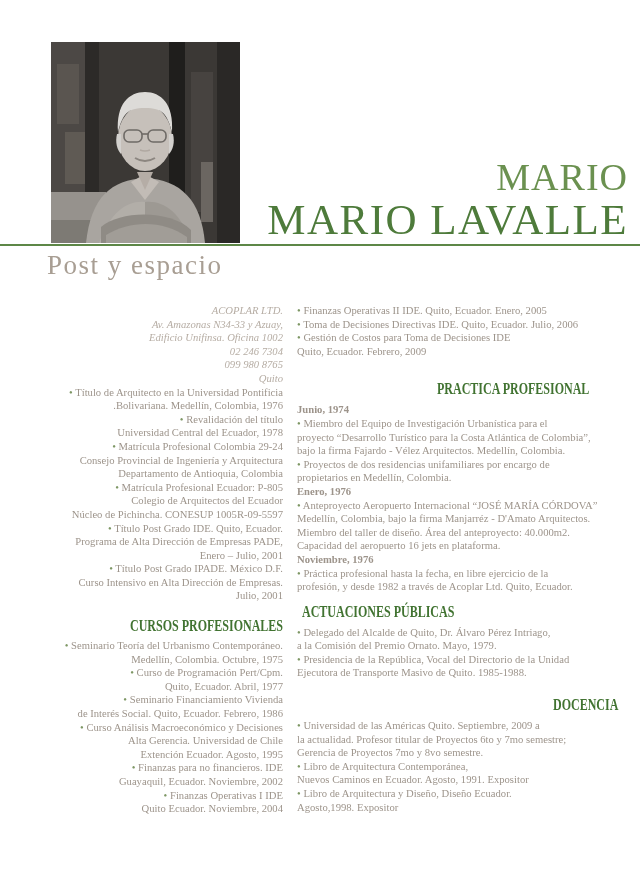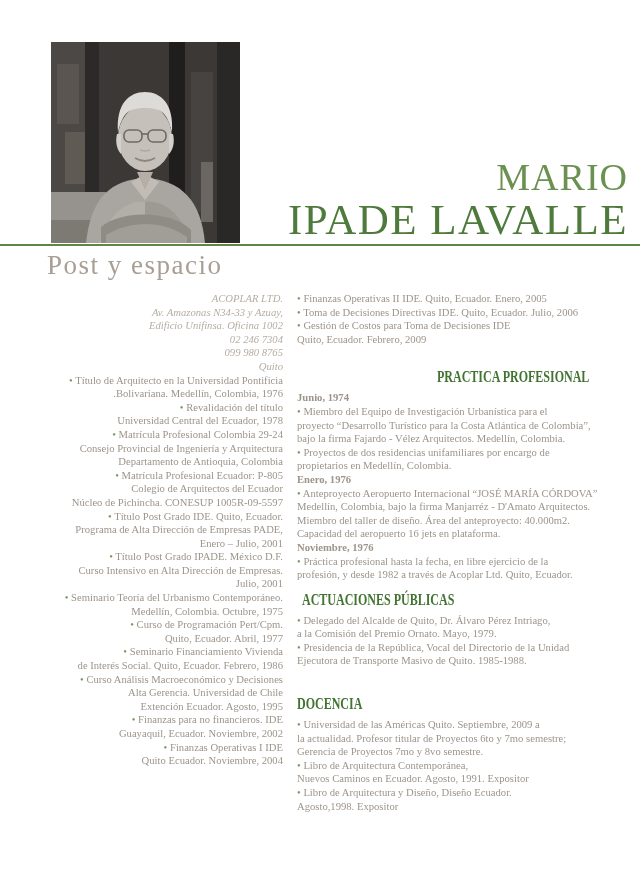--- a/index.html
+++ b/index.html
@@ -11,21 +11,21 @@
 
   .nameblock{position:absolute;right:12px;top:157px;text-align:right;line-height:1;}
   .first-name{font-size:38px;color:#6b9150;letter-spacing:1px;line-height:40px;}
   .last-name{font-size:43px;color:#4e7b3b;letter-spacing:1.5px;line-height:45px;}
 
   .rule{position:absolute;left:0;top:244px;width:640px;height:2px;background:#5d8747;}
 
   .tagline{position:absolute;left:47px;top:250px;font-size:27px;color:#a89e93;
            letter-spacing:1.5px;}
 
-  .content{position:absolute;top:292px;left:30px;display:flex;}
+  .content{position:absolute;top:304px;left:30px;display:flex;}
   .col{}
   .col.left{width:253px;text-align:right;}
   .col.right{width:343px;margin-left:14px;text-align:left;}
 
   .line{font-size:11.2px;line-height:13.6px;color:#9d948b;white-space:nowrap;
         transform:scaleX(0.95);}
   .col.left .line{transform-origin:right center;}
   .col.right .line{transform-origin:left center;}
   .line .bullet{color:#7e9765;}
   .line.date{font-weight:bold;}
@@ -35,21 +35,21 @@
   .heading-row{line-height:18px;}
   .heading{display:inline-block;font-size:16px;font-weight:bold;color:#417331;
            transform:scaleX(0.75);white-space:nowrap;}
   .col.left .heading{transform-origin:right center;}
   .col.right .heading{transform-origin:left center;}
 
   .hr-left1{margin-top:2px;margin-bottom:4px;}
   .hr-left2{margin-top:14px;margin-bottom:4px;}
   .sec1{margin-top:22px;margin-bottom:5px;text-align:right;}
   .sec2{margin-top:9px;margin-bottom:5px;padding-left:5px;}
-  .sec3{margin-top:27px;margin-bottom:5px;}
+  .sec3{margin-top:16px;margin-bottom:5px;text-align:right;}
   .sec4{margin-top:9px;margin-bottom:5px;}
 </style>
 </head>
 <body>
 
 <div class="page">
 
   <div class="photo">
     <svg viewBox="0 0 189 201" preserveAspectRatio="none">
       <rect x="0" y="0" width="189" height="201" fill="#3b3835"></rect>
@@ -83,21 +83,21 @@
       <rect x="97" y="88" width="18" height="12" rx="5" fill="none" stroke="#6e6a66" stroke-width="1.6"></rect>
       <line x1="91" y1="92" x2="97" y2="92" stroke="#6e6a66" stroke-width="1.6"></line>
 
       <path d="M84 116 Q94 122 104 116" fill="none" stroke="#8c8680" stroke-width="2"></path>
       <path d="M89 108 Q94 110 99 108" fill="none" stroke="#b0a8a1" stroke-width="1.5"></path>
     </svg>
   </div>
 
   <div class="nameblock">
     <div class="first-name">MARIO</div>
-    <div class="last-name">IPADE LAVALLE</div>
+    <div class="last-name">MARIO LAVALLE</div>
   </div>
 
   <div class="rule"></div>
 
   <div class="tagline">Post y espacio</div>
 
   <div class="content">
 
     <div class="col left">
       <div class="address">
@@ -121,20 +121,23 @@
           <div class="line">Colegio de Arquitectos del Ecuador</div>
           <div class="line">Núcleo de Pichincha. CONESUP 1005R-09-5597</div>
           <div class="line"><span class="bullet">• </span>Título Post Grado IDE. Quito, Ecuador.</div>
           <div class="line">Programa de Alta Dirección de Empresas PADE,</div>
           <div class="line">Enero – Julio, 2001</div>
           <div class="line"><span class="bullet">• </span>Título Post Grado IPADE. México D.F.</div>
           <div class="line">Curso Intensivo en Alta Dirección de Empresas.</div>
           <div class="line">Julio, 2001</div>
         </div>
 
+      <div class="heading-row hr-left2">
+        <span class="heading">CURSOS PROFESIONALES</span>
+      </div>
       <div>
           <div class="line"><span class="bullet">• </span>Seminario Teoría del Urbanismo Contemporáneo.</div>
           <div class="line">Medellín, Colombia. Octubre, 1975</div>
           <div class="line"><span class="bullet">• </span>Curso de Programación Pert/Cpm.</div>
           <div class="line">Quito, Ecuador. Abril, 1977</div>
           <div class="line"><span class="bullet">• </span>Seminario Financiamiento Vivienda</div>
           <div class="line">de Interés Social. Quito, Ecuador. Febrero, 1986</div>
           <div class="line"><span class="bullet">• </span>Curso Análisis Macroeconómico y Decisiones</div>
           <div class="line">Alta Gerencia. Universidad de Chile</div>
           <div class="line">Extención Ecuador. Agosto, 1995</div>

